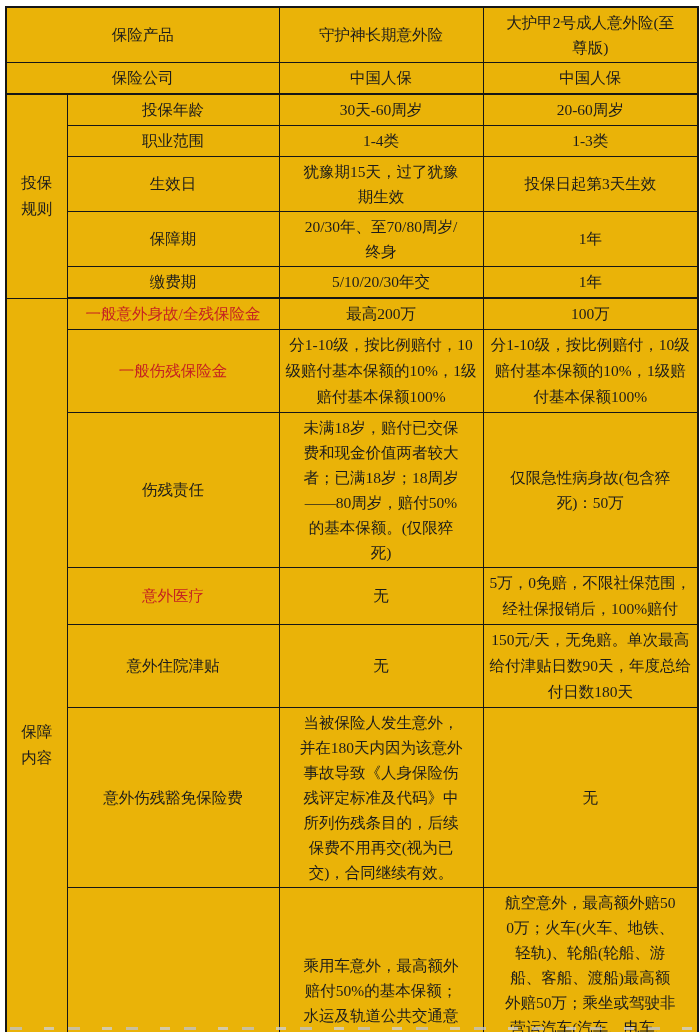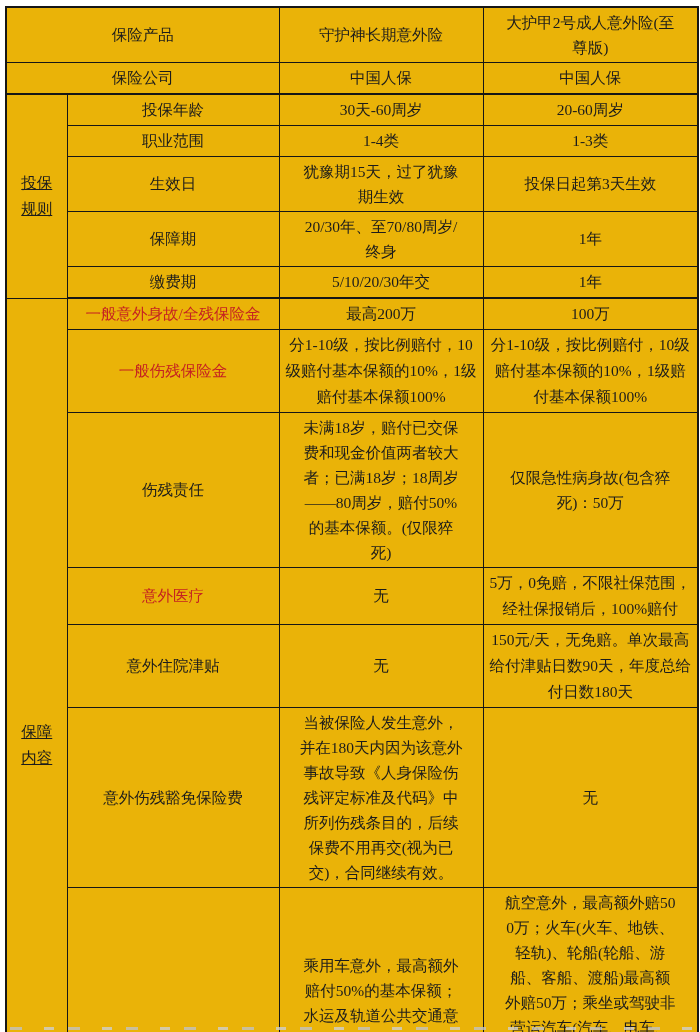--- a/index.html
+++ b/index.html
@@ -24,21 +24,21 @@
     text-align: center;
     vertical-align: middle;
     font-size: 15.5px;
     line-height: 26px;
     padding: 2px 4px;
     word-break: break-all;
     background: #eab308;
   }
   tr.sec-end td { border-bottom: 2.5px solid #161616; }
   td.red { color: #c52222; margin-left: 16px; }
-  td.cat { padding: 2px 10px; text-decoration: underline; }
+  td.cat { padding: 2px 10px; }
   td.tight { line-height: 25px; padding: 2px 20px; }
 
   
   .bottom-dashes {
     position: absolute; left: 10px; top: 1027px;
     width: 684px; height: 3px;
     background: repeating-linear-gradient(90deg,
       #c2c2c2 0 12px, transparent 12px 34px,
       #cfcfcf 34px 44px, transparent 44px 58px);
     opacity: .8;

